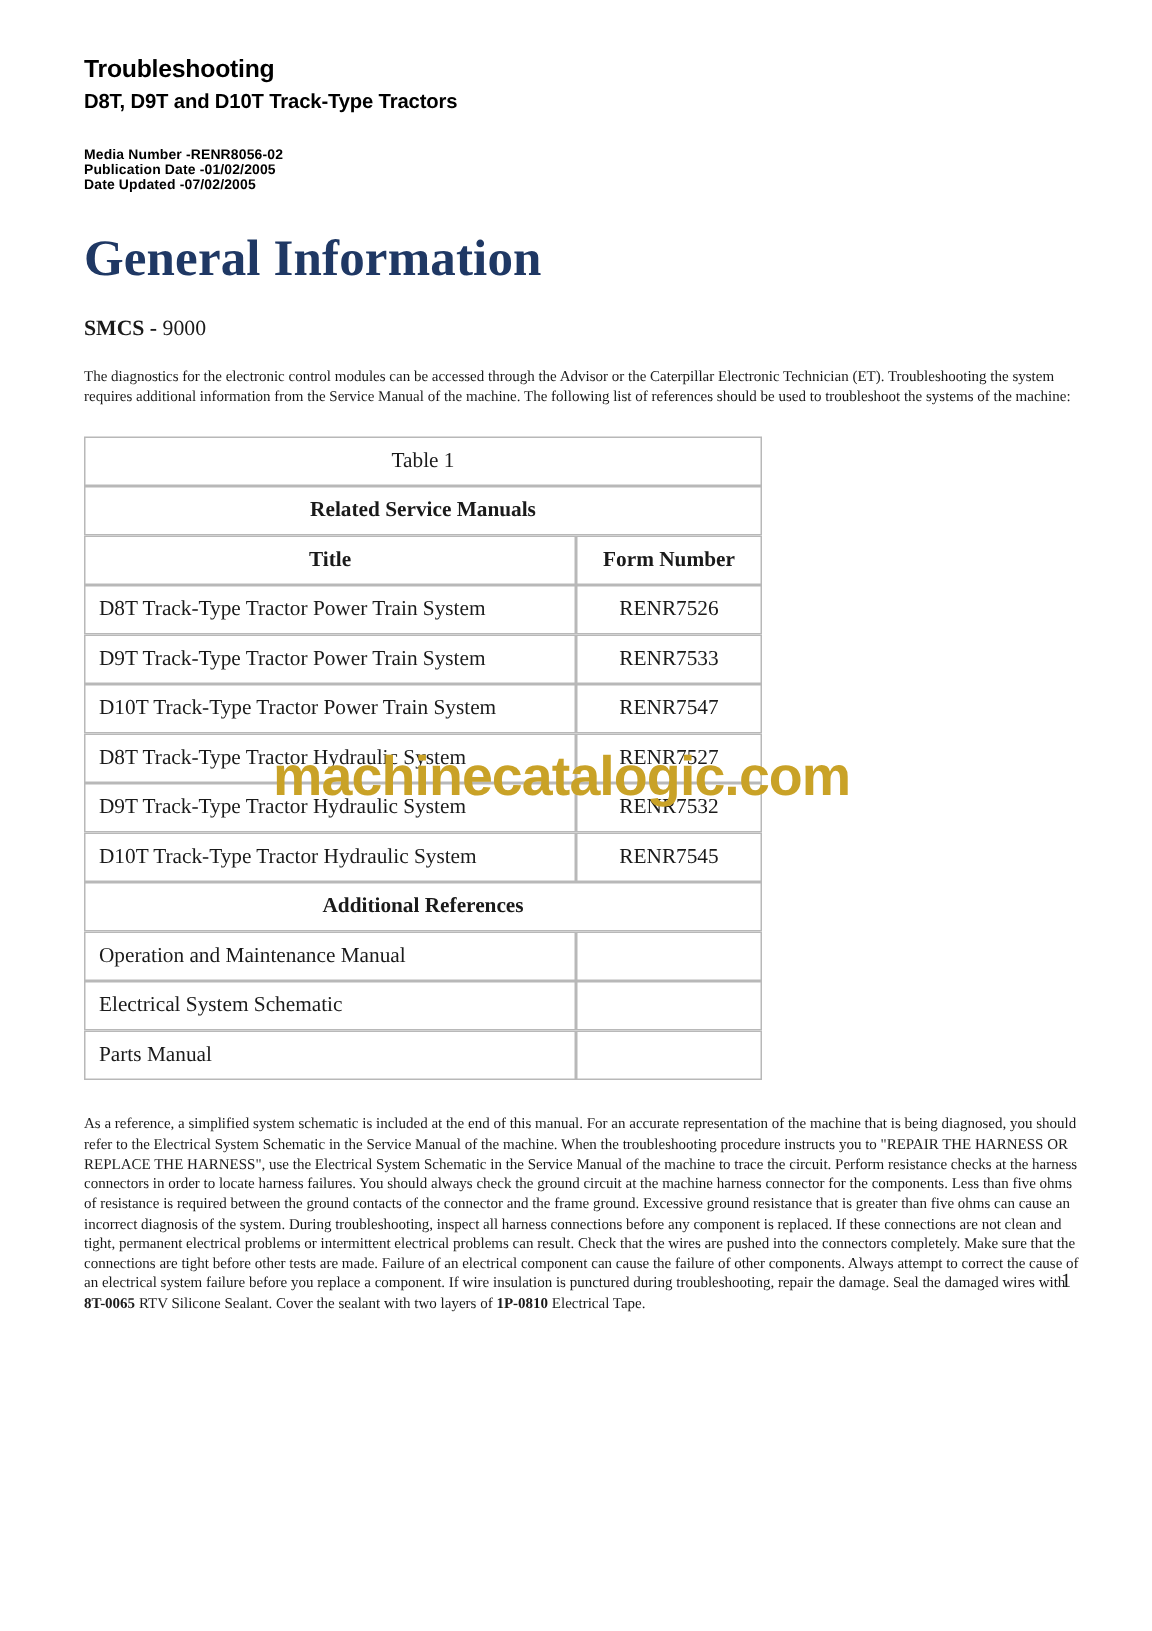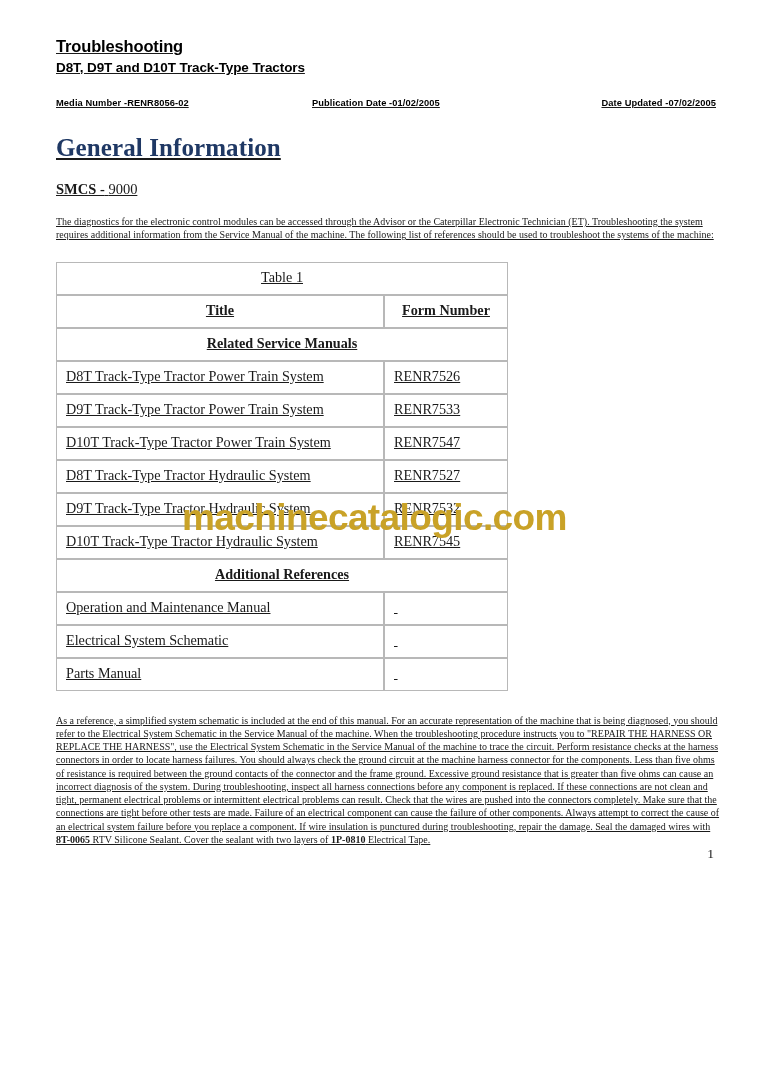--- a/index.html
+++ b/index.html
@@ -15,21 +15,20 @@
     overflow: hidden;
     font-family: "Liberation Serif", serif;
     color: #1a1a1a;
   }
   .page {
     position: relative;
     width: 768px;
     height: 898px;
     box-sizing: border-box;
     padding: 36px 46px 0 56px;
-    text-decoration: underline;
   }
 
   
   .masthead {
     font-family: "Liberation Sans", sans-serif;
   }
   .doc-title {
     font-size: 16.5px;
     font-weight: bold;
     letter-spacing: -0.15px;
@@ -48,30 +47,31 @@
 
   .meta-row {
     margin-top: 22px;
     display: flex;
     align-items: baseline;
     font-family: "Liberation Sans", sans-serif;
     font-size: 9.3px;
     font-weight: bold;
     letter-spacing: 0.1px;
     color: #000;
+    flex-direction: column;
   }
   .meta-media   { width: 256px; flex: 0 0 auto; }
   .meta-pub     { width: 256px; flex: 0 0 auto; }
   .meta-updated { flex: 1 1 auto; text-align: right; padding-right: 6px; }
 
   
   .section-heading {
     margin: 26px 0 0 0;
     font-family: "Liberation Serif", serif;
-    font-size: 25px;
+    font-size: 34px;
     font-weight: bold;
     color: #1f3864;
     letter-spacing: 0.1px;
     line-height: 1.1;
   }
 
   .smcs {
     margin: 19px 0 0 0;
     font-size: 14.5px;
     line-height: 1.2;
@@ -122,21 +122,21 @@
     padding-top: 7px;
     padding-bottom: 8px;
   }
   td.col-head {
     text-align: center;
     font-weight: bold;
     padding-top: 7px;
     padding-bottom: 8px;
   }
   td.title-cell { text-align: left; }
-  td.form-cell  { text-align: left; }
+  td.form-cell  { text-align: center; }
   col.c-title { width: 328px; }
   col.c-form  { width: 124px; }
 
   
   .watermark {
     position: absolute;
     left: 182px;
     top: 497px;
     font-family: "Liberation Sans", sans-serif;
     font-size: 37px;
@@ -185,26 +185,26 @@
     <table class="ref-table">
       <colgroup>
         <col class="c-title">
         <col class="c-form">
       </colgroup>
       <tbody>
         <tr>
           <td class="caption-cell" colspan="2">Table 1</td>
         </tr>
         <tr>
+          <td class="group-cell" colspan="2">Related Service Manuals</td>
+        </tr>
+        <tr>
           <td class="col-head">Title</td>
           <td class="col-head">Form Number</td>
         </tr>
-        <tr>
-          <td class="group-cell" colspan="2">Related Service Manuals</td>
-        </tr>
 
         <tr>
           <td class="title-cell">D8T Track-Type Tractor Power Train System</td>
           <td class="form-cell">RENR7526</td>
         </tr>
         <tr>
           <td class="title-cell">D9T Track-Type Tractor Power Train System</td>
           <td class="form-cell">RENR7533</td>
         </tr>
         <tr>

